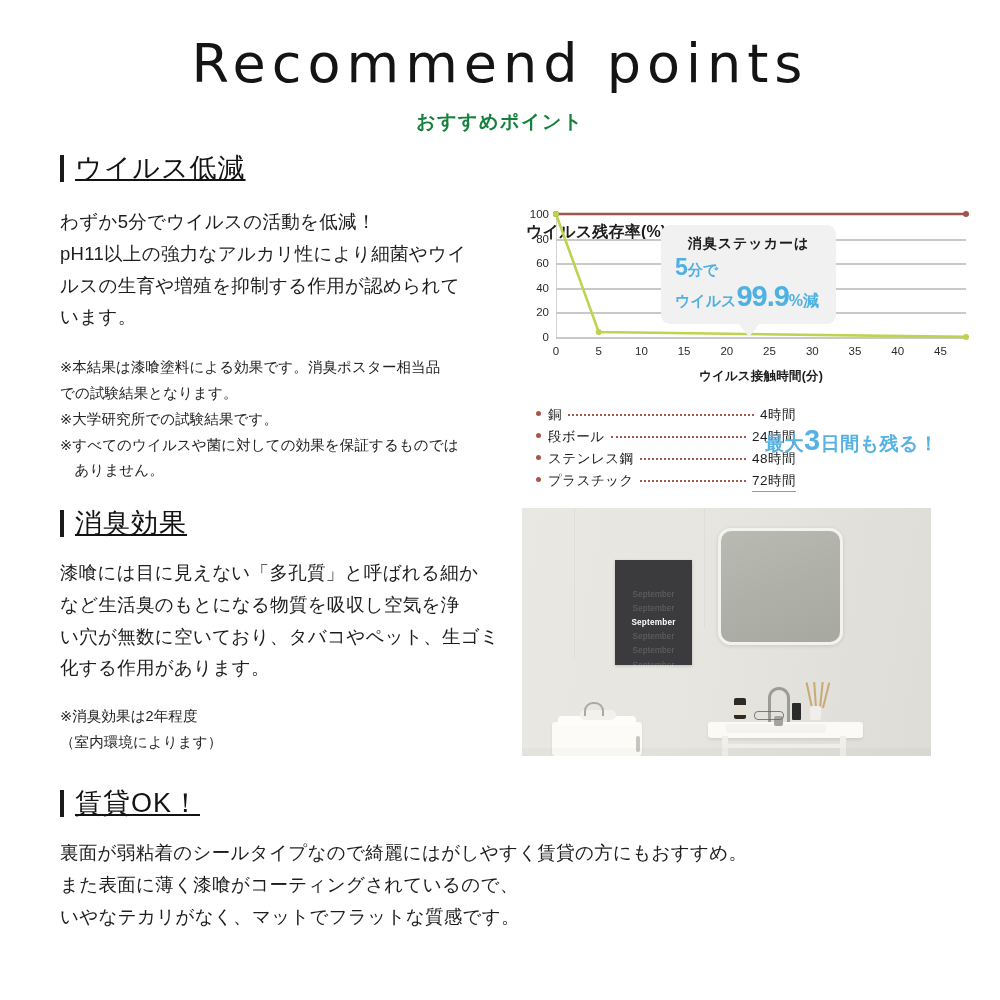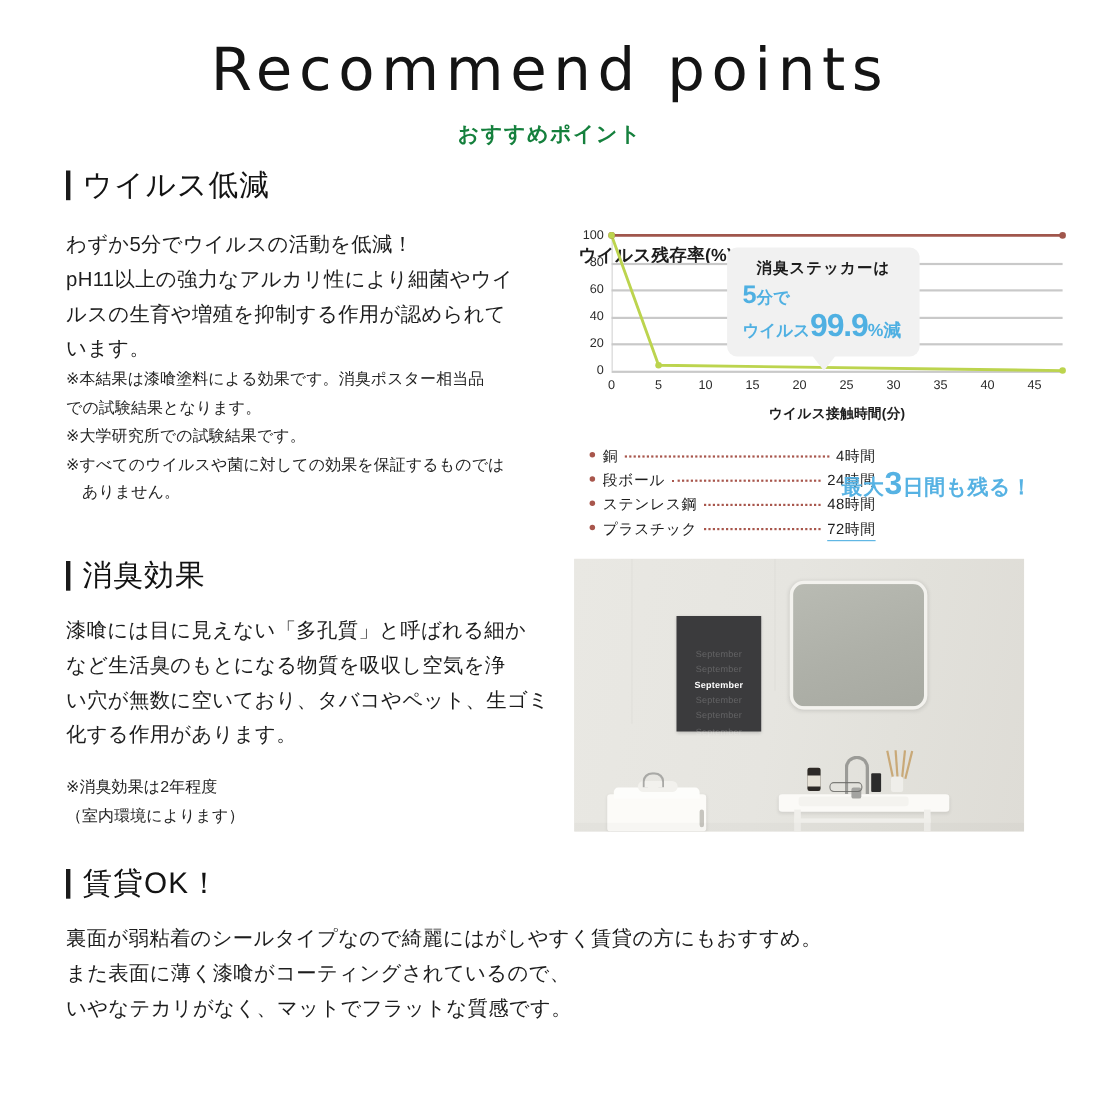--- a/index.html
+++ b/index.html
@@ -21,35 +21,35 @@
     font-family:"DejaVu Sans","Liberation Sans",sans-serif;
   }
   .sub-title{
     font-size:19px;font-weight:700;letter-spacing:1.5px;
     color:#15803d;margin-top:16px;
   }
 
   
   .sec-head{display:flex;align-items:center;gap:11px;}
   .sec-bar{width:4px;height:27px;background:#1a1a1a;display:block;border-radius:0;}
-  .sec-title{font-size:27px;font-weight:500;letter-spacing:1px;color:#131313;}
+  .sec-title{font-size:27px;font-weight:500;letter-spacing:1px;color:#131313;text-decoration:underline;}
 
   
   .body-text{
     font-size:18.5px;line-height:1.72;color:#1d1d1d;letter-spacing:.3px;
   }
   .note-text{
     font-size:14.5px;line-height:1.78;color:#232323;letter-spacing:.1px;
   }
   .note-text .indent{padding-left:1em;display:block;}
 
   
   #block-virus{position:absolute;left:60px;top:150px;width:460px;}
   #block-virus .body-text{margin-top:20px;}
-  #block-virus .note-text{}
+  #block-virus .note-text{margin-top:22px;}
 
   
   #chart{position:absolute;left:524px;top:178px;width:450px;height:215px;}
   .y-axis-title{
     position:absolute;left:2px;top:0;font-size:16px;font-weight:700;
     color:#1c1c1c;letter-spacing:.2px;white-space:nowrap;margin-top:44px;
   }
   .plot{
     position:absolute;left:32px;top:36px;width:410px;height:123px;
   }

